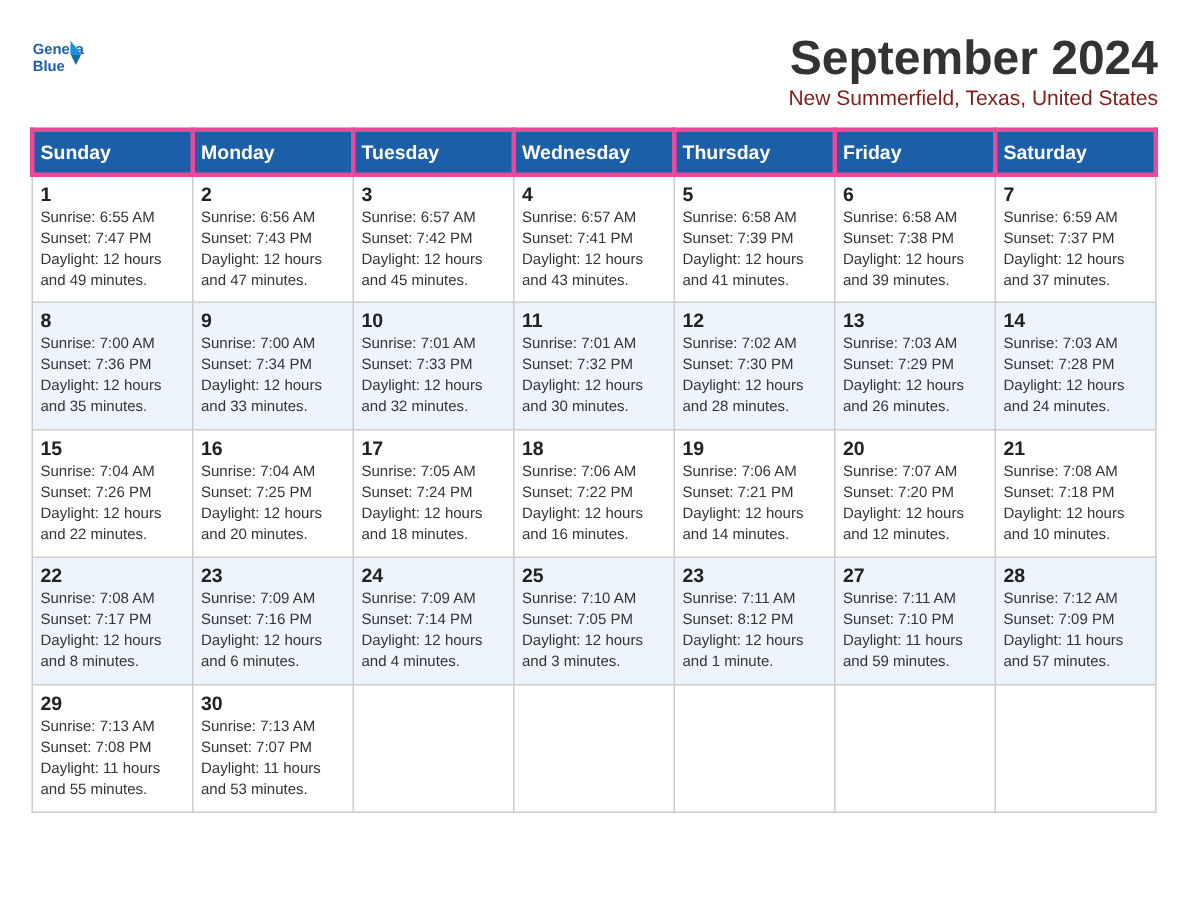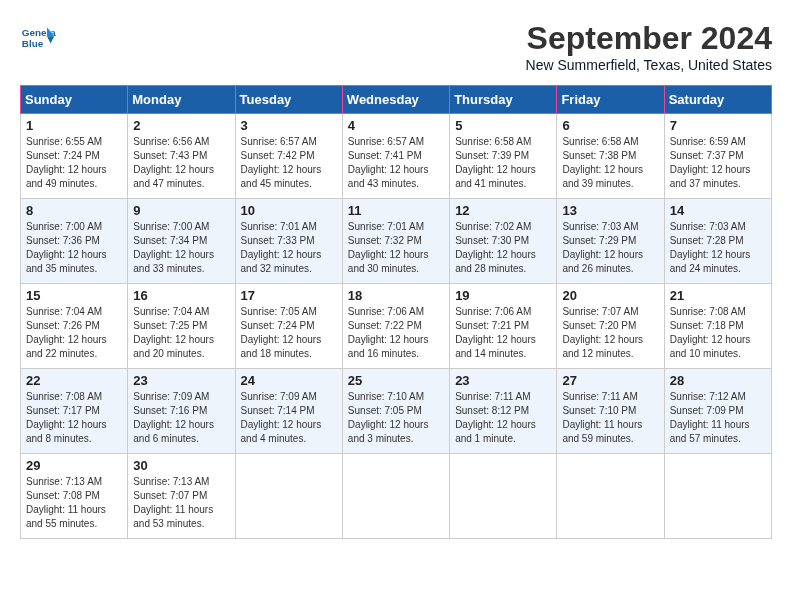--- a/index.html
+++ b/index.html
@@ -28,35 +28,35 @@
     .title-block {
       text-align: right;
     }
     .month-title {
       font-size: 32px;
       font-weight: bold;
       color: #333;
     }
     .location {
       font-size: 14px;
-      color: #0f172a;
+      color: #7f1d1d;
     }
     table {
       width: 100%;
       border-collapse: collapse;
       font-size: 11px;
     }
     th {
       background-color: #1a5fa8;
       color: #fff;
       padding: 6px 4px;
       text-align: left;
       font-size: 13px;
       font-weight: bold;
-      border: 1px solid #ec4899;
+      border: 3px solid #ec4899;
     }
     td {
       border: 1px solid #ccc;
       padding: 4px 5px;
       vertical-align: top;
       width: calc(100% / 7);
       height: 85px;
       background: #fff;
     }
     .day-num {
@@ -109,21 +109,21 @@
       <th>Thursday</th>
       <th>Friday</th>
       <th>Saturday</th>
     </tr>
   </thead>
   <tbody id="calendar-body">
   <tr>
         <td>
           <span class="day-num">1</span>
           <div class="day-info">Sunrise: 6:55 AM
-Sunset: 7:24 PM
+Sunset: 7:47 PM
 Daylight: 12 hours
 and 49 minutes.</div>
         </td>
         <td>
           <span class="day-num">2</span>
           <div class="day-info">Sunrise: 6:56 AM
 Sunset: 7:43 PM
 Daylight: 12 hours
 and 47 minutes.</div>
         </td>

